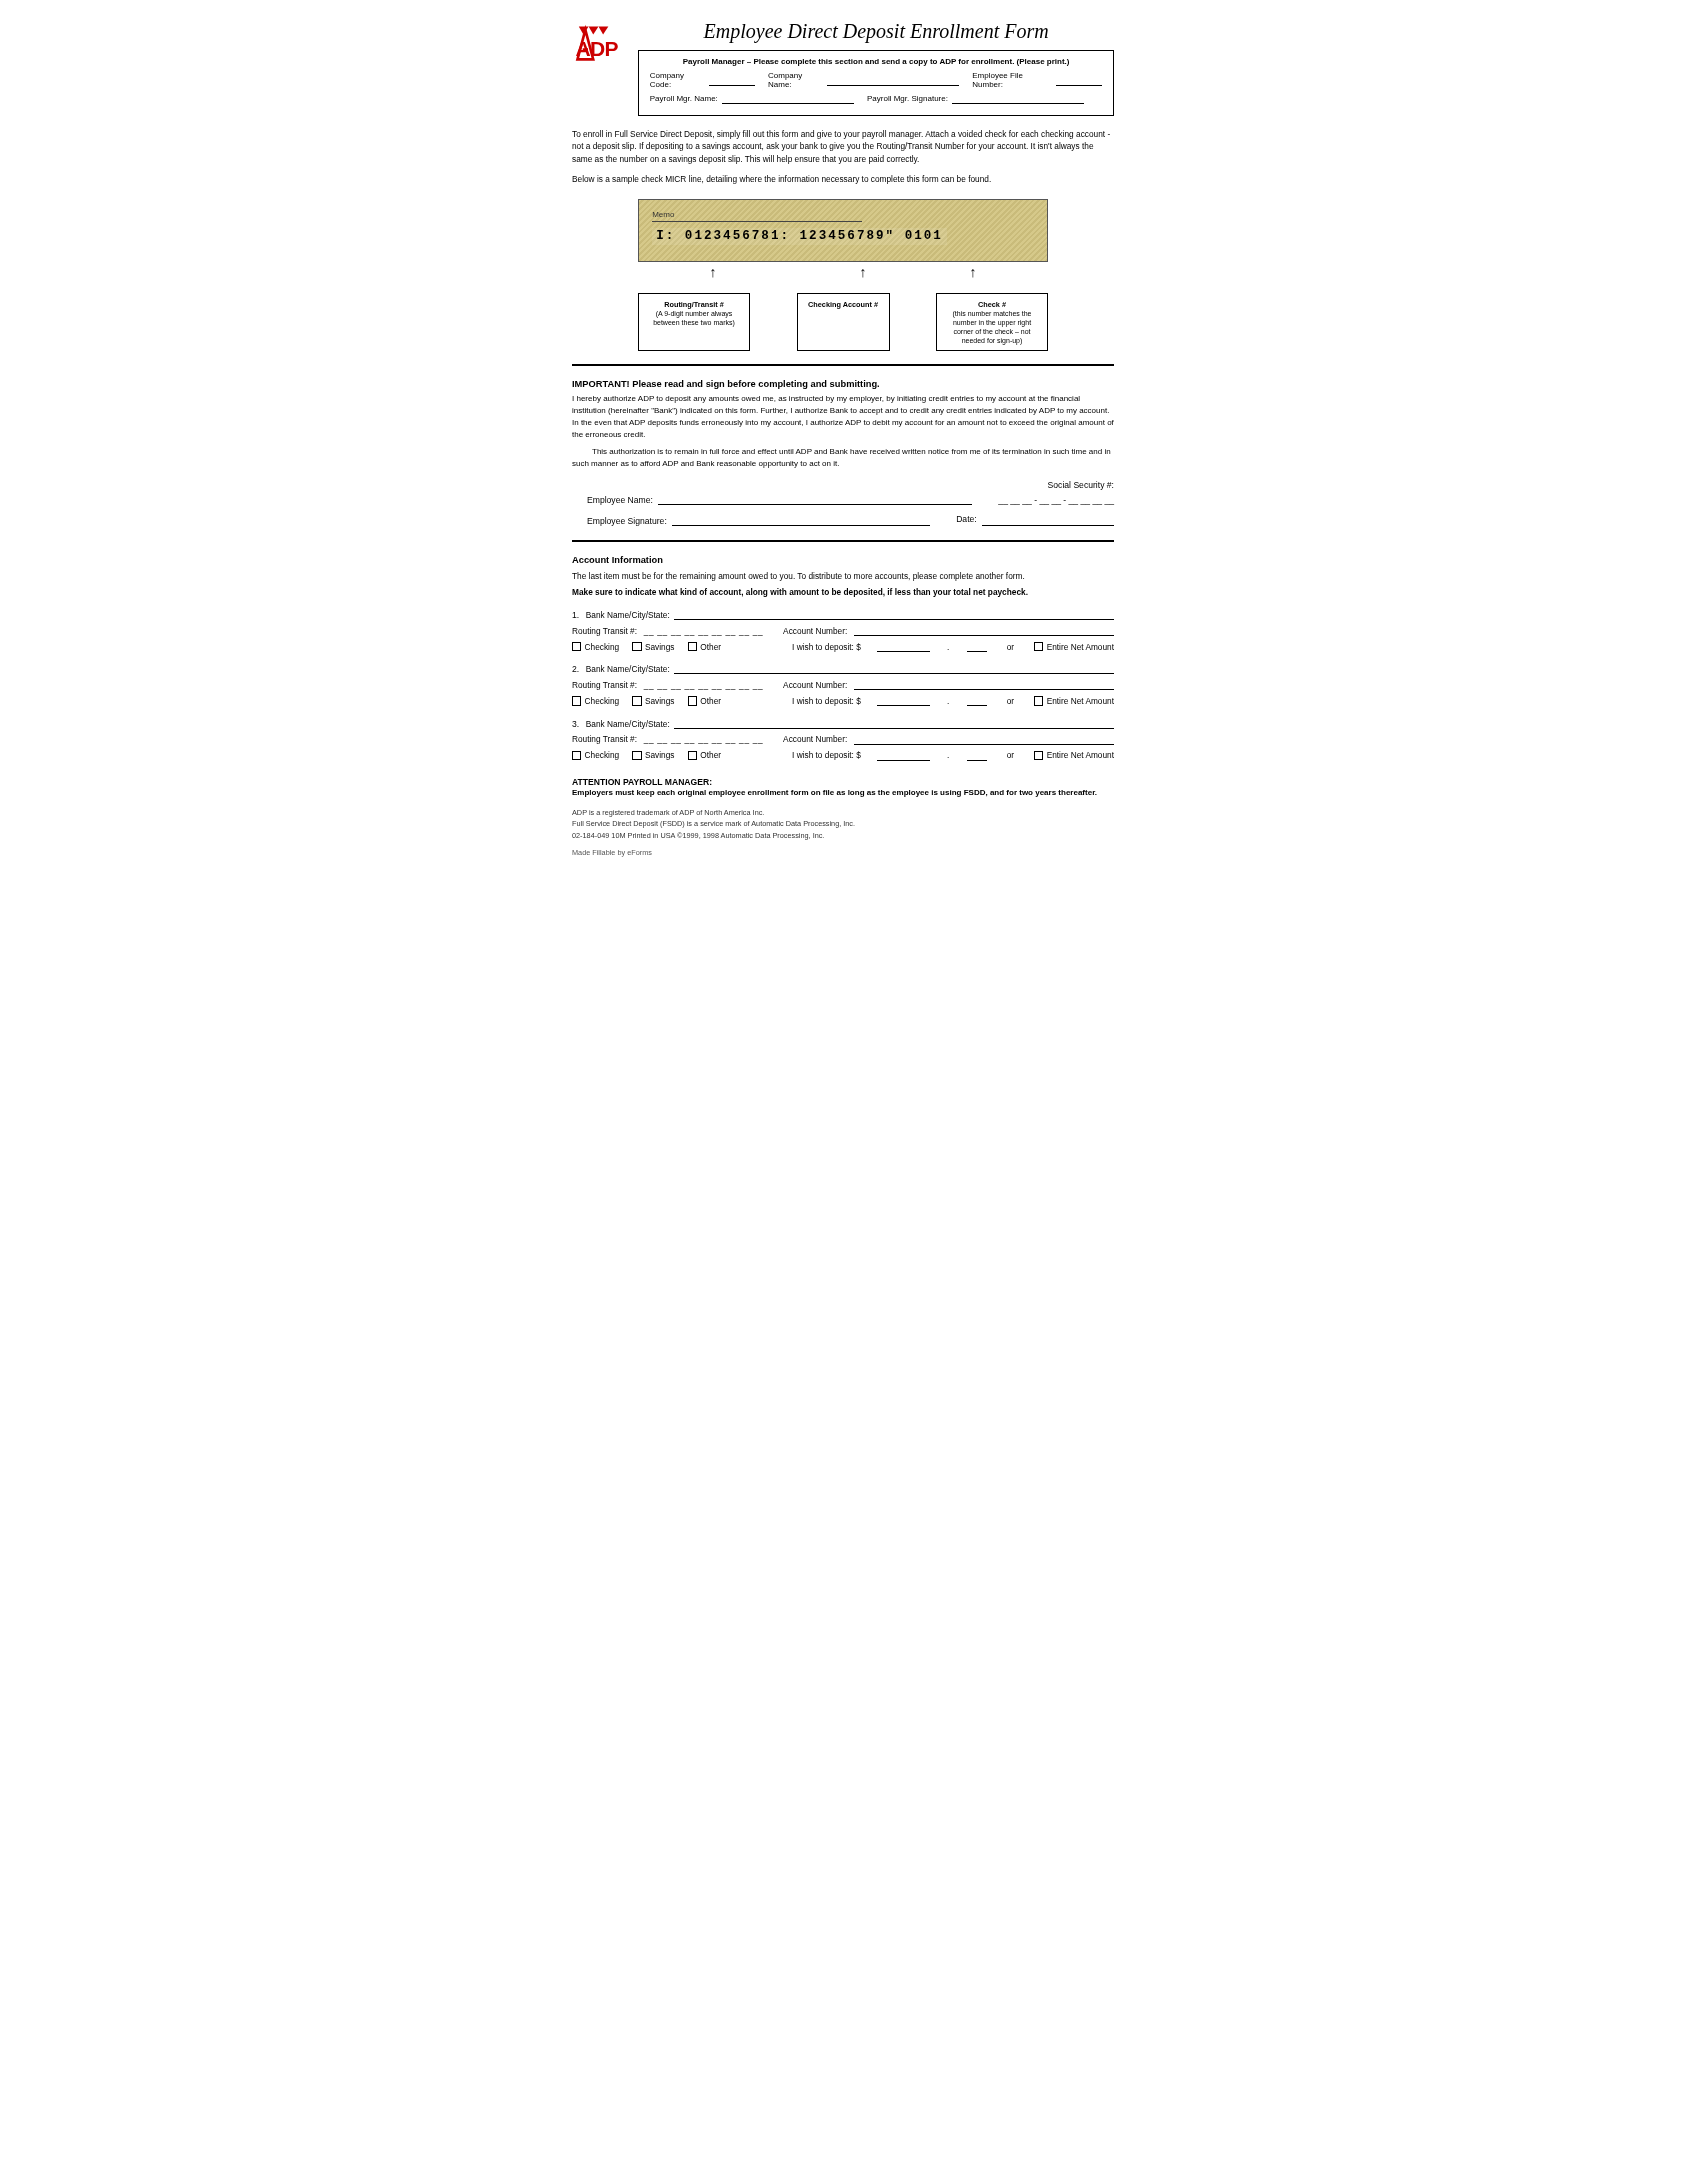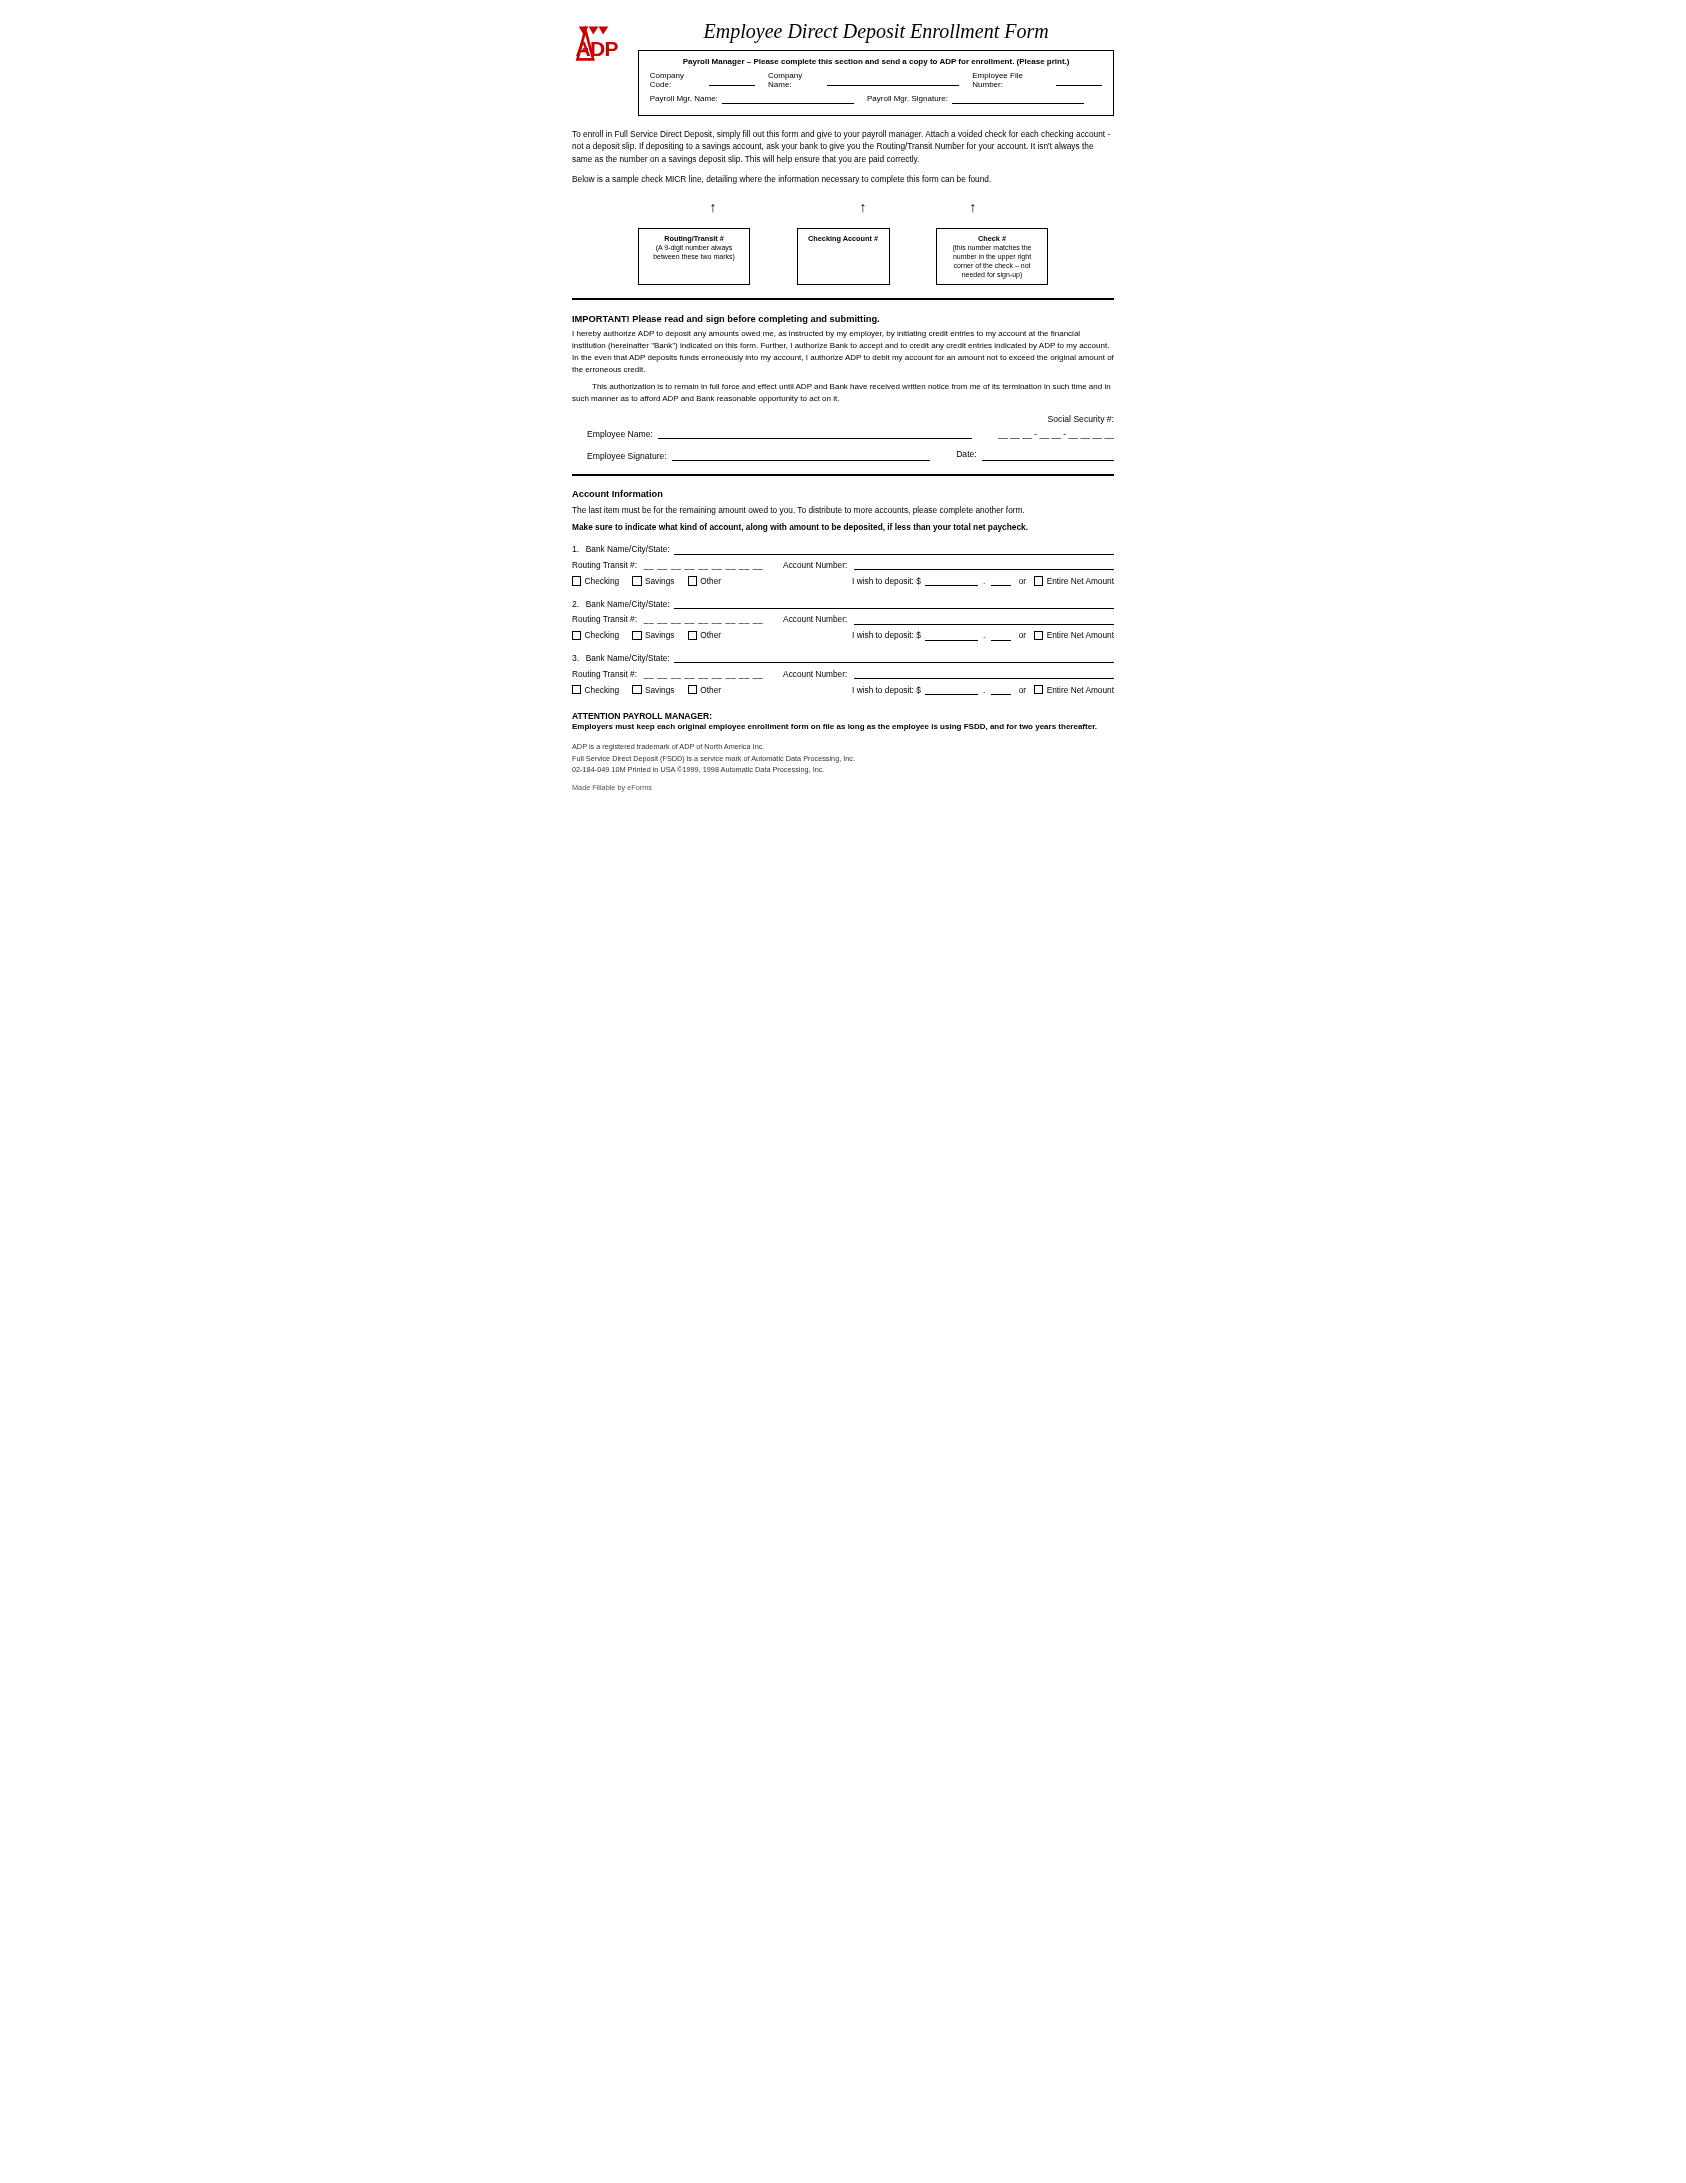--- a/index.html
+++ b/index.html
@@ -200,21 +200,21 @@
     .checkbox-sq {
       width: 9.3px;
       height: 9.3px;
       border: 1.3px solid #000;
       display: inline-block;
       flex-shrink: 0;
     }
     .deposit-amount {
       display: flex;
       align-items: center;
-      gap: 4px;
+      gap: 16px;
       font-size: 8.3px;
       margin-left: auto;
     }
     .deposit-field {
       border-bottom: 0.7px solid #000;
       width: 53px;
       display: inline-block;
       height: 10.6px;
     }
     .deposit-dot {
@@ -315,20 +315,24 @@
       </div>
     </div>
   </div>
 </div>
 
 <p class="intro-text">To enroll in Full Service Direct Deposit, simply fill out this form and give to your payroll manager.  Attach a voided check for each checking account - not a deposit slip. If depositing to a savings account, ask your bank to give you the Routing/Transit Number for your account.  It isn't always the same as the number on a savings deposit slip. This will help ensure that you are paid correctly.</p>
 <p class="intro-text">Below is a sample check MICR line, detailing where the information necessary to complete this form can be found.</p>
 
 <div style="margin: 13.2px auto; width: 410px;">
 
+  <div style="border: 1.3px solid #555; padding: 10.6px 13.2px 9.3px 13.2px; background: repeating-linear-gradient(135deg, #d6c98a, #d6c98a 2px, #c9bb7a 2px, #c9bb7a 4px); position: relative; min-height: 63px;">
+    <div style="font-size: 8px; color: #333; border-bottom: 0.7px solid #444; padding-bottom: 1.3px; width: 55%; margin-bottom: 6.6px;">Memo</div>
+    <div style="font-family: 'Courier New', monospace; font-size: 12.6px; font-weight: bold; letter-spacing: 2px; color: #000; background: rgba(255,255,255,0.1); display: inline-block; padding: 1.3px 4px;">I: 0123456781: 123456789" 0101</div>
+  </div>
 
   <div style="display: flex; justify-content: space-around; padding: 0 20px; margin-top: 2.6px;">
     <div style="text-align: center; font-size: 14.6px; color:#000;">↑</div>
     <div style="text-align: center; font-size: 14.6px; color:#000; margin-left: 40px;">↑</div>
     <div style="text-align: center; font-size: 14.6px; color:#000;">↑</div>
   </div>
 
   <div style="display: flex; justify-content: space-between; gap: 6.6px; margin-top: 13px;">
     <div class="check-label-box">
       <strong>Routing/Transit #</strong><br>

